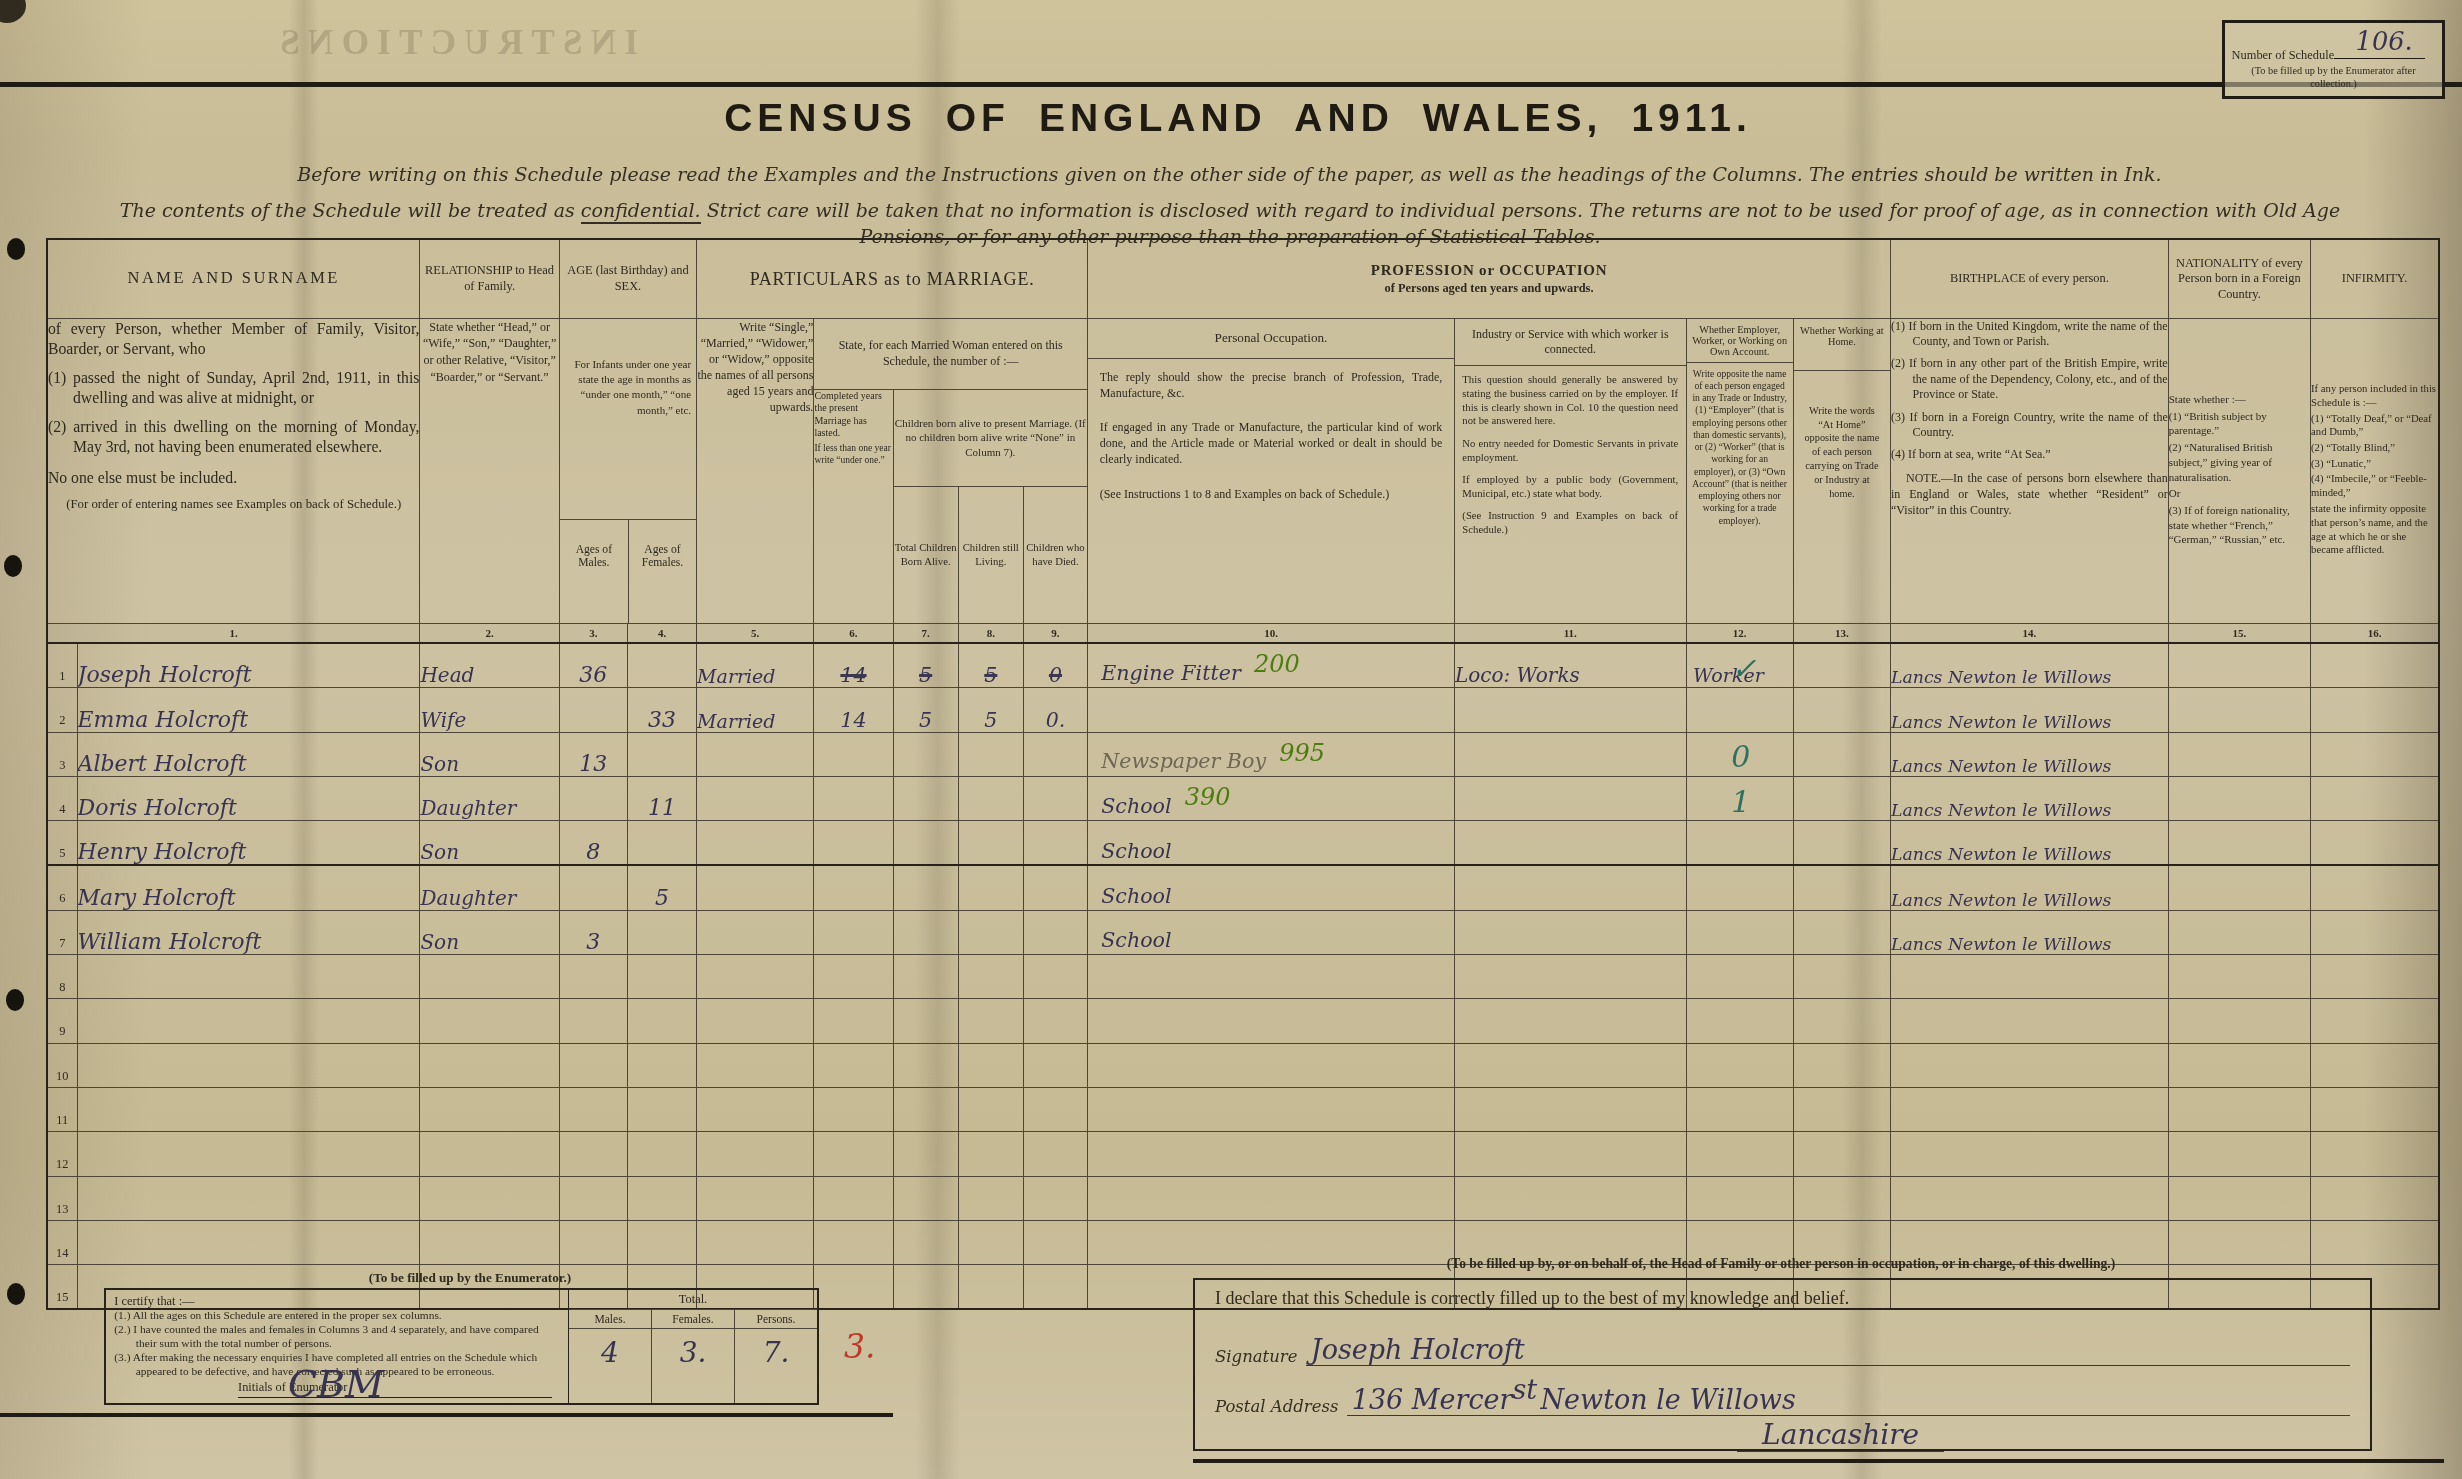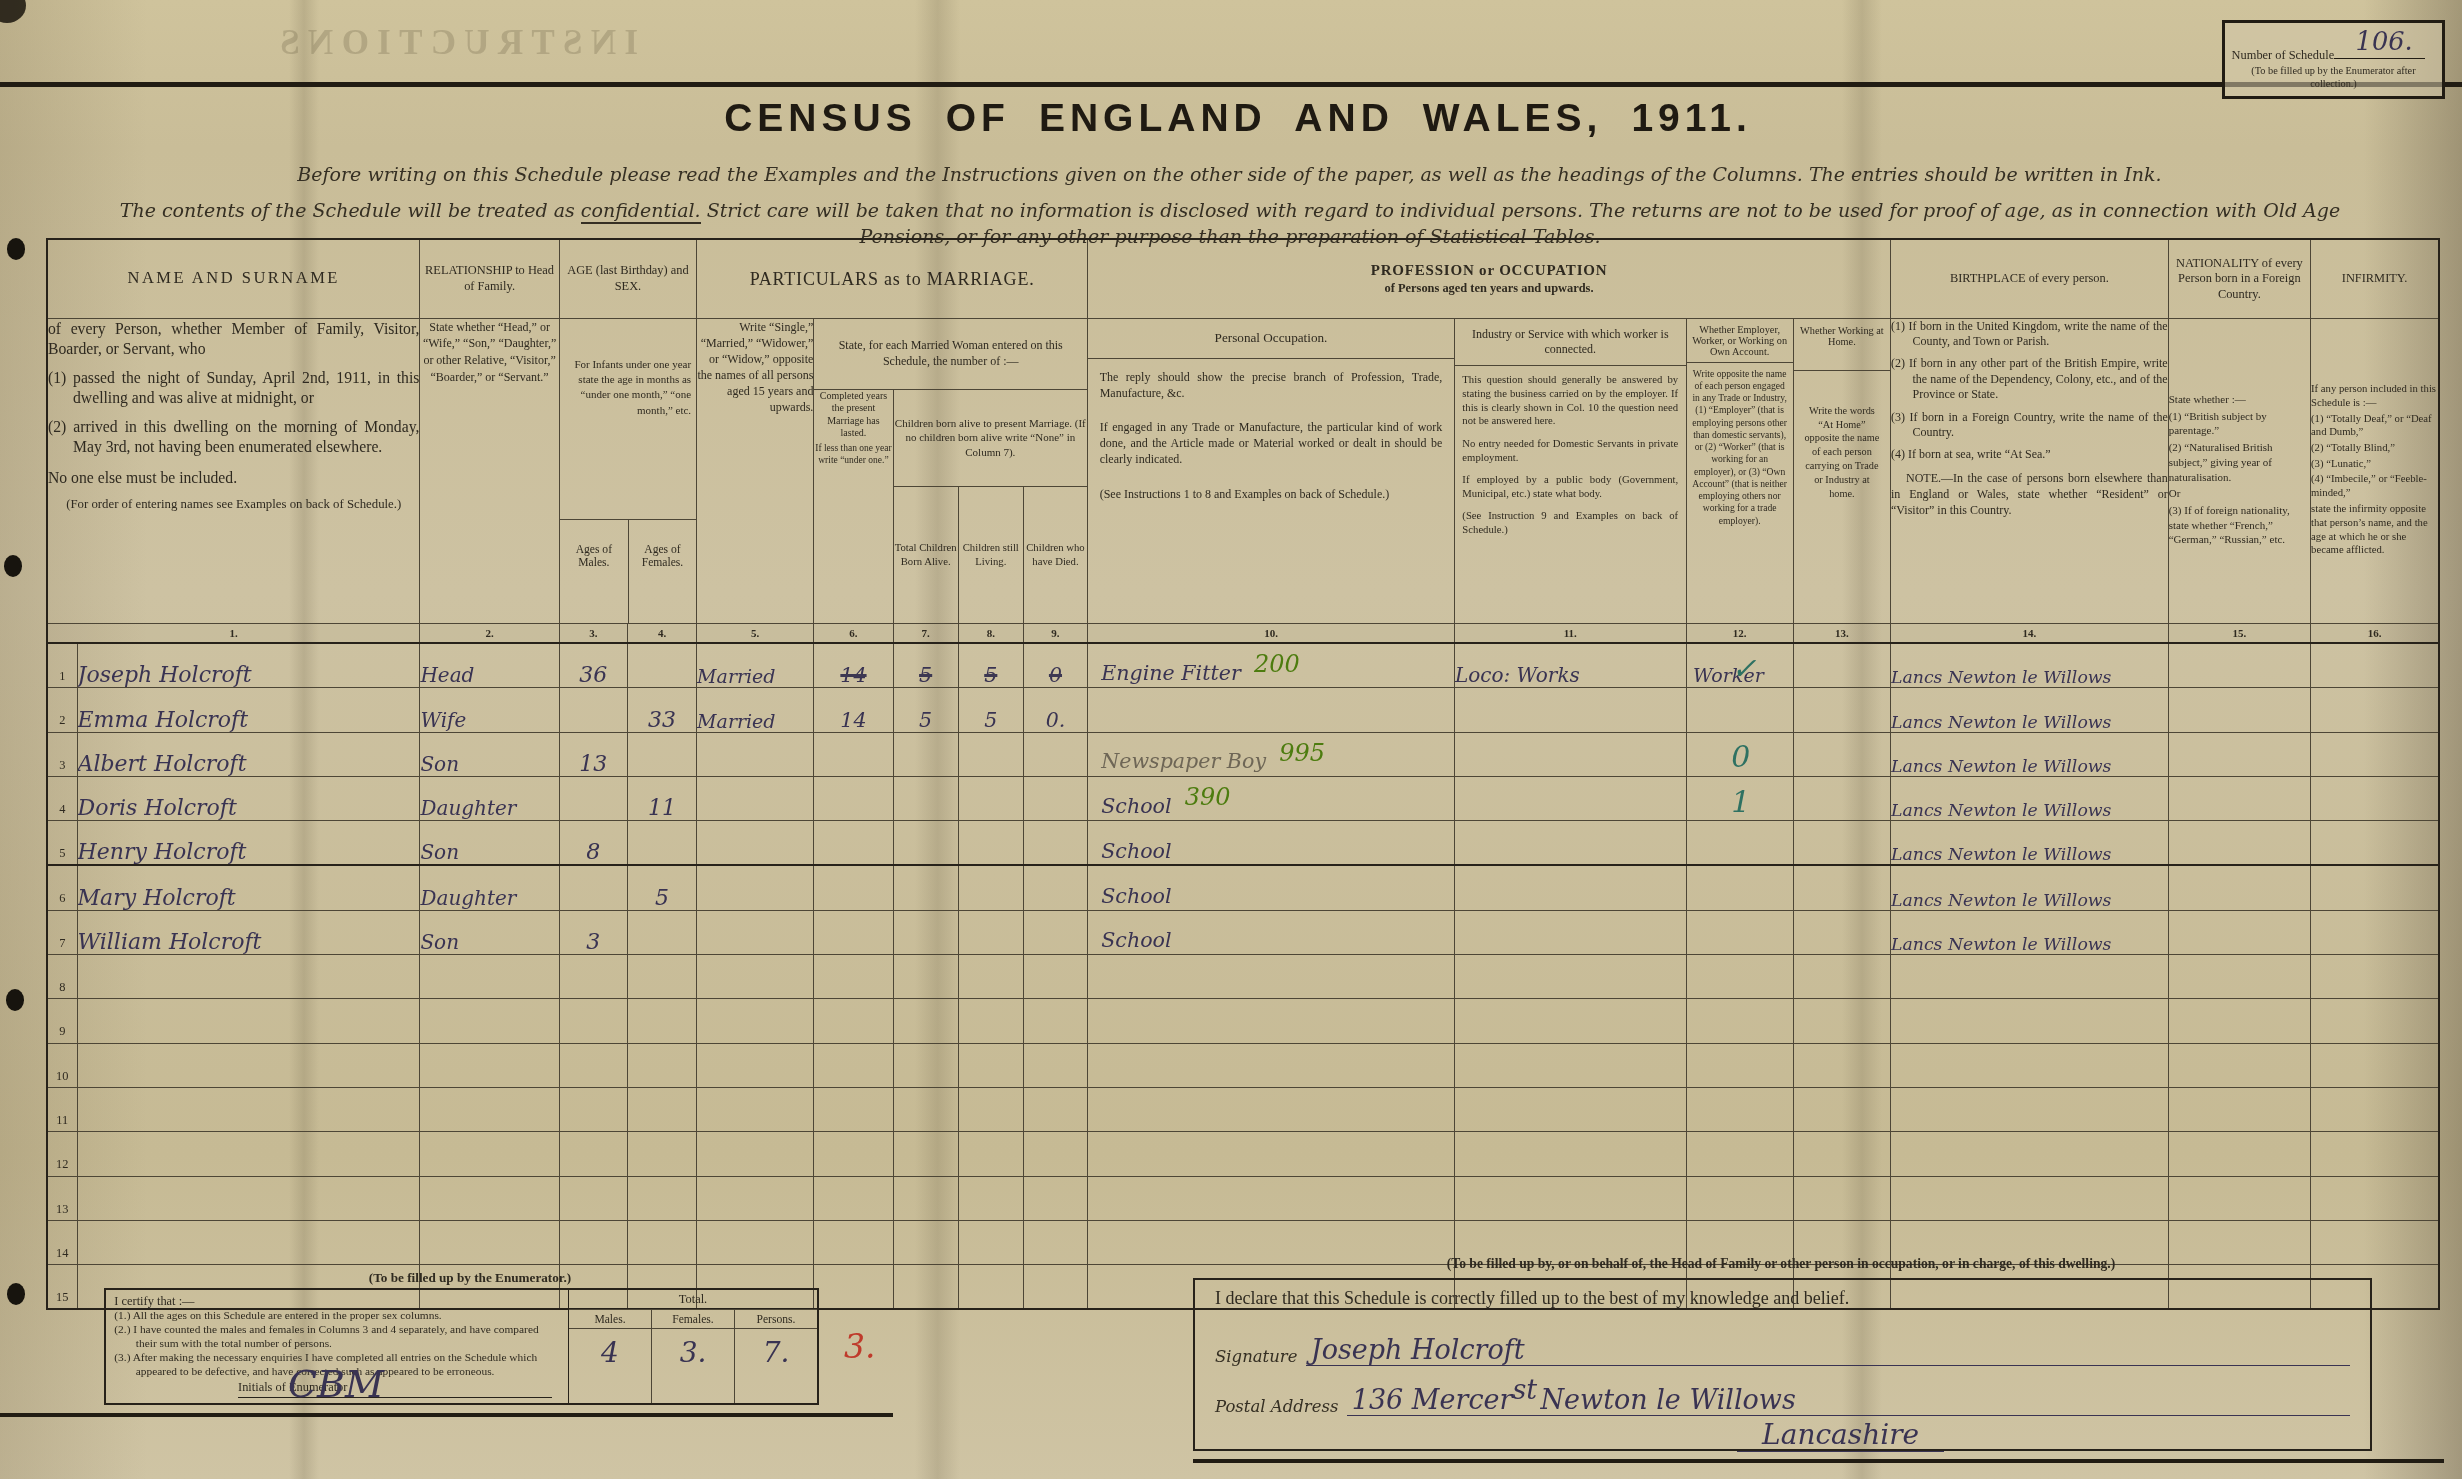--- a/index.html
+++ b/index.html
@@ -59,21 +59,21 @@
   .c1d .n1{margin-top:10px;font-size:15.7px;}
   .c1d .n2{margin-top:8.3px;font-size:12.8px;text-align:center;}
   .c2d{padding:50px 6.6px 0 6.6px;font-size:12px;line-height:1.4;text-align:center;vertical-align:top;}
   .c34d{vertical-align:top;}
   .c34note{padding:38px 5px 0 5px;font-size:11px;line-height:1.4;text-align:right;height:200px;box-sizing:border-box;}
   .agesrow{display:flex;border-top:0.8px solid #4d4636;height:103px;}
   .agesrow div{width:50%;font-size:11.6px;text-align:center;padding-top:23px;box-sizing:border-box;}
   .agesrow div+div{border-left:0.8px solid #4d4636;}
   .c5d{padding:56px 6.6px 0 6.6px;font-size:12px;line-height:1.35;text-align:right;vertical-align:top;}
   .mw{font-size:12px;line-height:1.3;text-align:center;padding:3.3px 8.3px;vertical-align:middle;}
-  .c6d{font-size:10px;line-height:1.25;text-align:center;vertical-align:top;padding:21.5px 2.5px 0 2.5px;font-family:Liberation Serif, serif;}
+  .c6d{font-size:10px;line-height:1.25;text-align:left;vertical-align:top;padding:21.5px 2.5px 0 2.5px;font-family:Liberation Serif, serif;}
   .c6d .c6b{font-size:9.5px;margin-top:3.3px;}
   .children{font-size:11px;line-height:1.3;text-align:center;padding:3.3px 6.6px;vertical-align:middle;}
   .lab{font-size:10.7px;line-height:1.25;text-align:center;vertical-align:middle;padding:1.7px;}
   .subt{font-weight:normal;text-align:center;border-bottom:0.8px solid #4d4636;padding:5px 3.3px;}
   .c10d{vertical-align:top;}
   .c10d .subt{font-size:13.2px;padding:11.6px 3.3px;}
   .c10d .bod{padding:10px 11.6px;font-size:12px;line-height:1.35;text-align:justify;}
   .c10d .bod p{margin:0 0 18px 0;}
   .c10d .see{text-align:left;}
   .c11d{vertical-align:top;}

